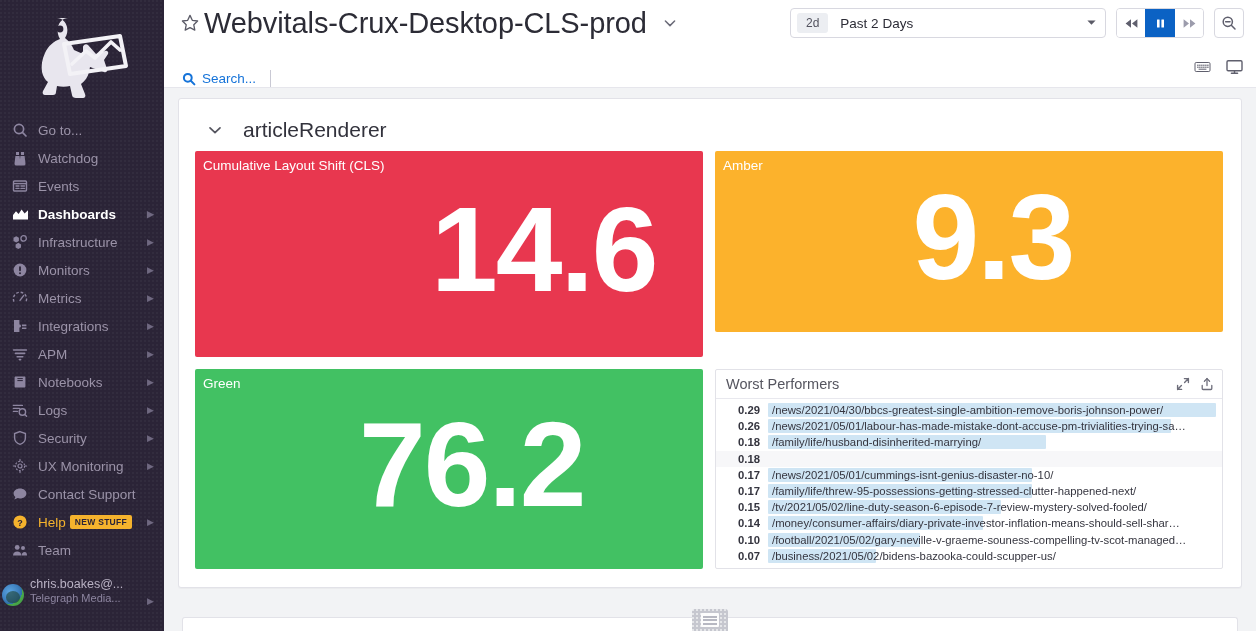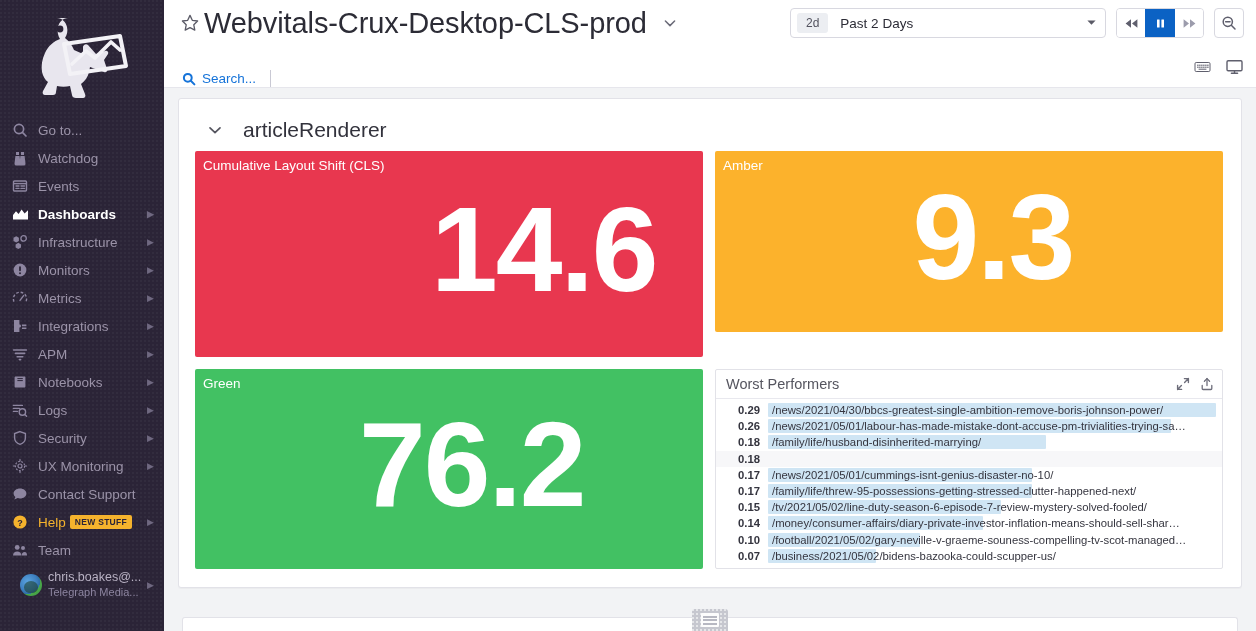--- a/index.html
+++ b/index.html
@@ -45,22 +45,22 @@
     position: absolute; right: 10px; font-size: 9px; color: #6f6880;
   }
   .nav-item.help { color: #f5b32d; }
   .nav-item.help .ic { color: #f5b32d; }
   .badge-new {
     background: #f5b32d; color: #2b2437;
     font-size: 8.5px; font-weight: bold; letter-spacing: 0.3px;
     padding: 2px 5px; border-radius: 2px; margin-left: 4px;
   }
   .nav-user {
-    display: flex; align-items: center; height: 42px;
-    padding-left: 20px; position: relative; cursor: pointer;
+    display: flex; align-items: flex-end; height: 42px;
+    padding-left: 2px; position: relative; cursor: pointer;
   }
   .nav-user .avatar {
     width: 22px; height: 22px; border-radius: 50%; flex: 0 0 22px;
     background: radial-gradient(circle at 35% 35%, #5ba4e0 0%, #3d7fbf 45%, #2f6fa8 60%, #4aa84a 61%, #3b9440 100%);
     margin-right: 6px; position: relative; overflow: hidden;
   }
   .nav-user .avatar::after {
     content: ""; position: absolute; left: 4px; top: 7px;
     width: 14px; height: 12px; border-radius: 50% 50% 45% 45%;
     background: #1c3a22; opacity: .55;

